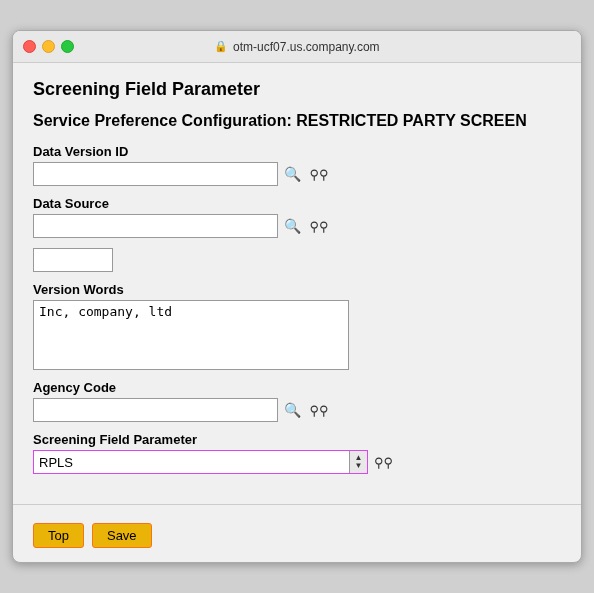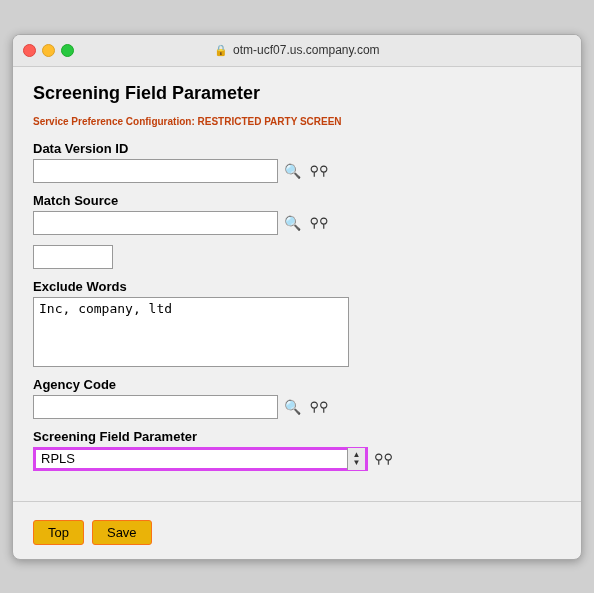--- a/index.html
+++ b/index.html
@@ -57,24 +57,24 @@
     .content {
       padding: 16px 37px 16px 20px;
     }
     .page-title {
       font-size: 18px;
       font-weight: bold;
       margin-bottom: 12px;
       color: #000;
     }
     .subtitle {
-      font-size: 10px;
+      font-size: 16px;
       font-weight: bold;
       margin-bottom: 14px;
-      color: #c2410c;
+      color: #000000;
     }
     .form-group {
       margin-bottom: 10px;
     }
     .form-label {
       display: block;
       font-weight: bold;
       font-size: 13px;
       margin-bottom: 3px;
       color: #000;
@@ -127,21 +127,21 @@
     .select-row {
       display: flex;
       align-items: center;
       gap: 4px;
     }
     .select-wrapper {
       position: relative;
       width: 335px;
       height: 24px;
       background: #fff;
-      border: 3px solid #d946ef;
+      border: 1px solid #d946ef;
       display: flex;
       align-items: center;
     }
     .select-text {
       flex: 1;
       padding: 0 5px;
       font-size: 13px;
     }
     .select-arrows {
       display: flex;
@@ -205,41 +205,41 @@
         <button class="icon-btn">
           <span>🔍</span>
         </button>
         <button class="icon-btn">
           <span style="font-size:13px;">⚲⚲</span>
         </button>
       </div>
     </div>
 
     <div class="form-group">
-      <label class="form-label">Match Source</label>
+      <label class="form-label">Data Source</label>
       <div class="input-row">
         <input type="text" class="text-input input-wide" style="">
         <button class="icon-btn">
           <span>🔍</span>
         </button>
         <button class="icon-btn">
           <span style="font-size:13px;">⚲⚲</span>
         </button>
       </div>
     </div>
 
 
     <div class="form-group">
       <div class="input-row">
         <input type="text" class="text-input input-number" style="">
       </div>
     </div>
 
     <div class="form-group">
-      <label class="form-label">Exclude Words</label>
+      <label class="form-label">Version Words</label>
       <div class="input-row">
         <textarea class="textarea-input" style="">Inc, company, ltd</textarea>
       </div>
     </div>
 
     <div class="form-group">
       <label class="form-label">Agency Code</label>
       <div class="input-row">
         <input type="text" class="text-input input-agency" style="">
         <button class="icon-btn">

